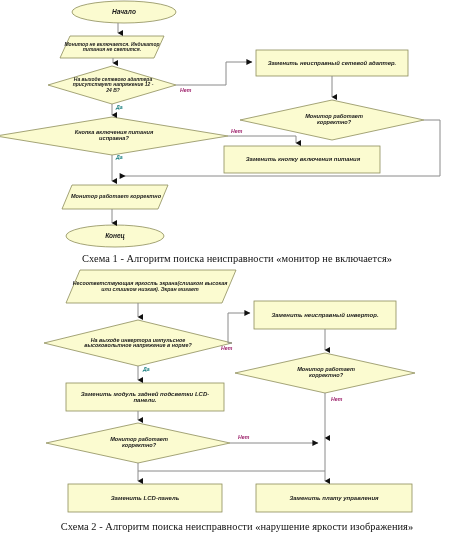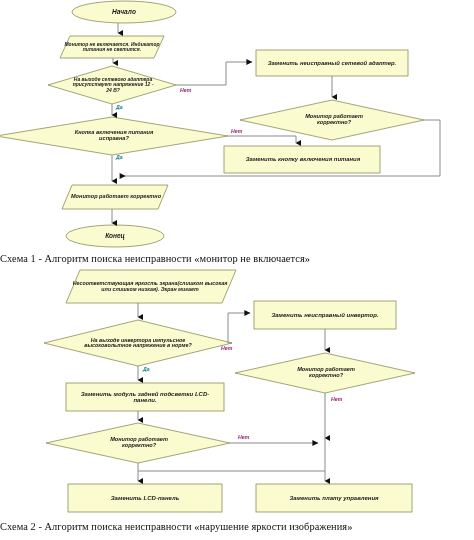--- a/index.html
+++ b/index.html
@@ -58,20 +58,21 @@
     letter-spacing: 0.1px;
     white-space: nowrap;
   }
   .lbl-net { color: #9c1f6a; }
   .lbl-da  { color: #1a7f7f; }
 
   .caption {
     position: absolute;
     left: 0;
     width: 474px;
+    text-align: center;
     font-family: "Liberation Serif", serif;
     font-size: 10.4px;
     color: #111111;
     letter-spacing: 0.05px;
   }
   #caption-1 { top: 253px; }
   #caption-2 { top: 521px; }
 </style>
 </head>
 <body>

